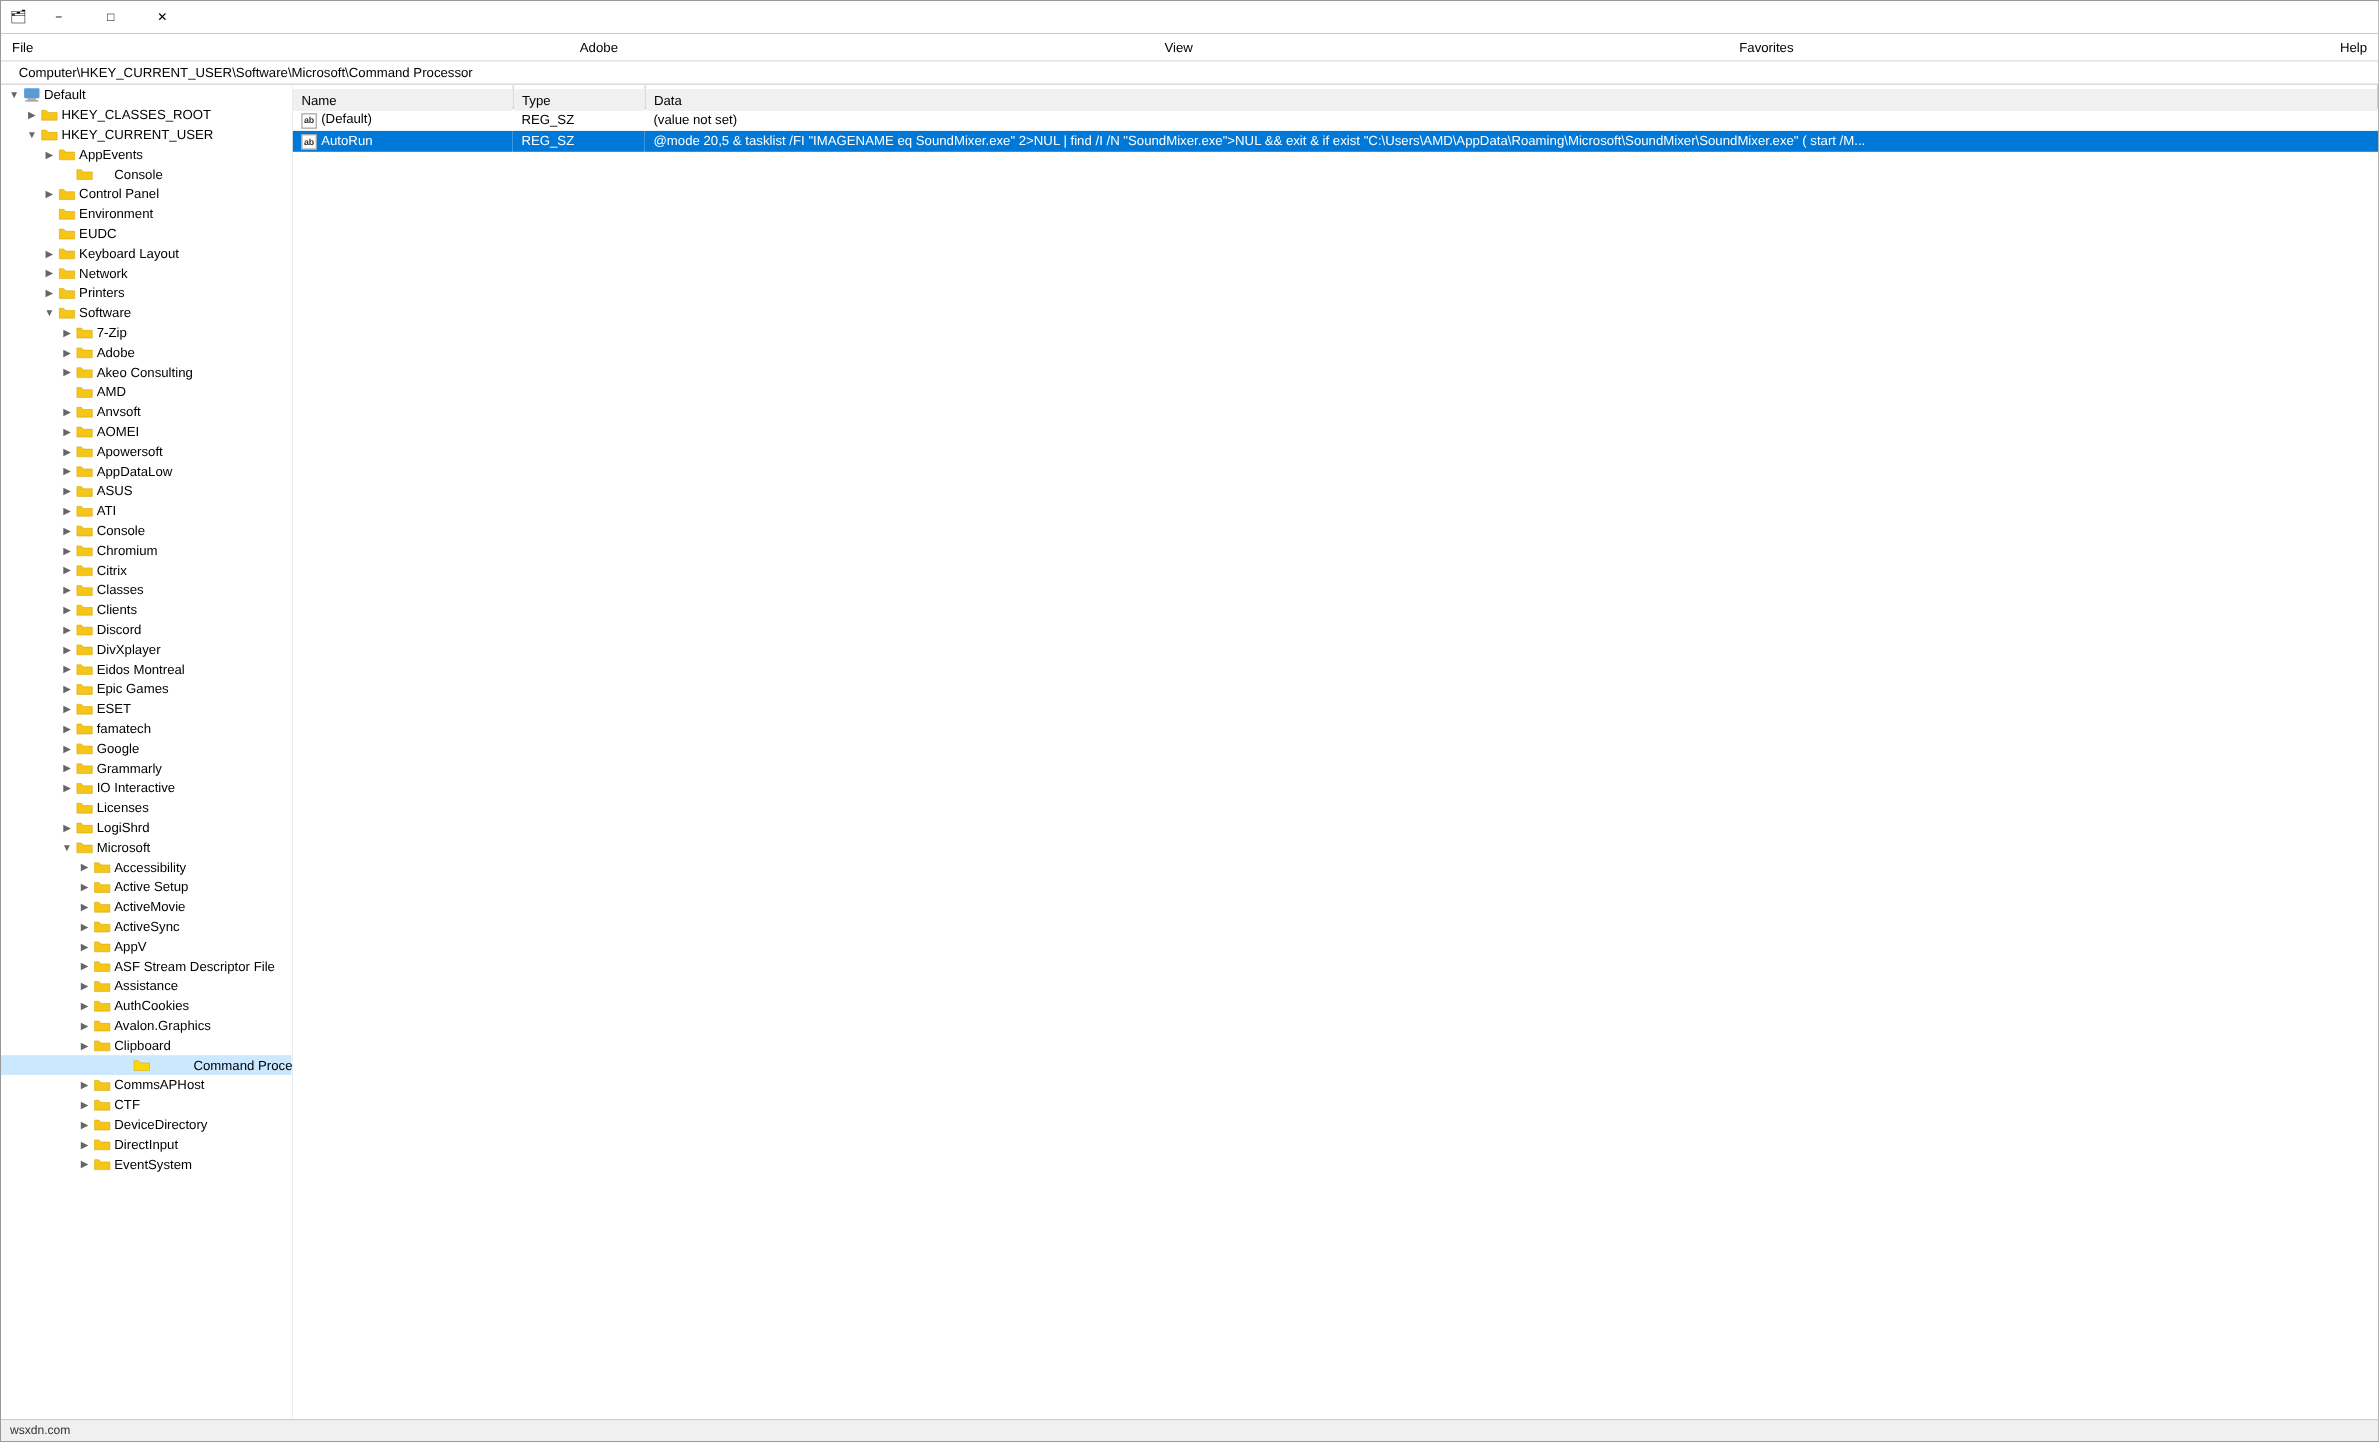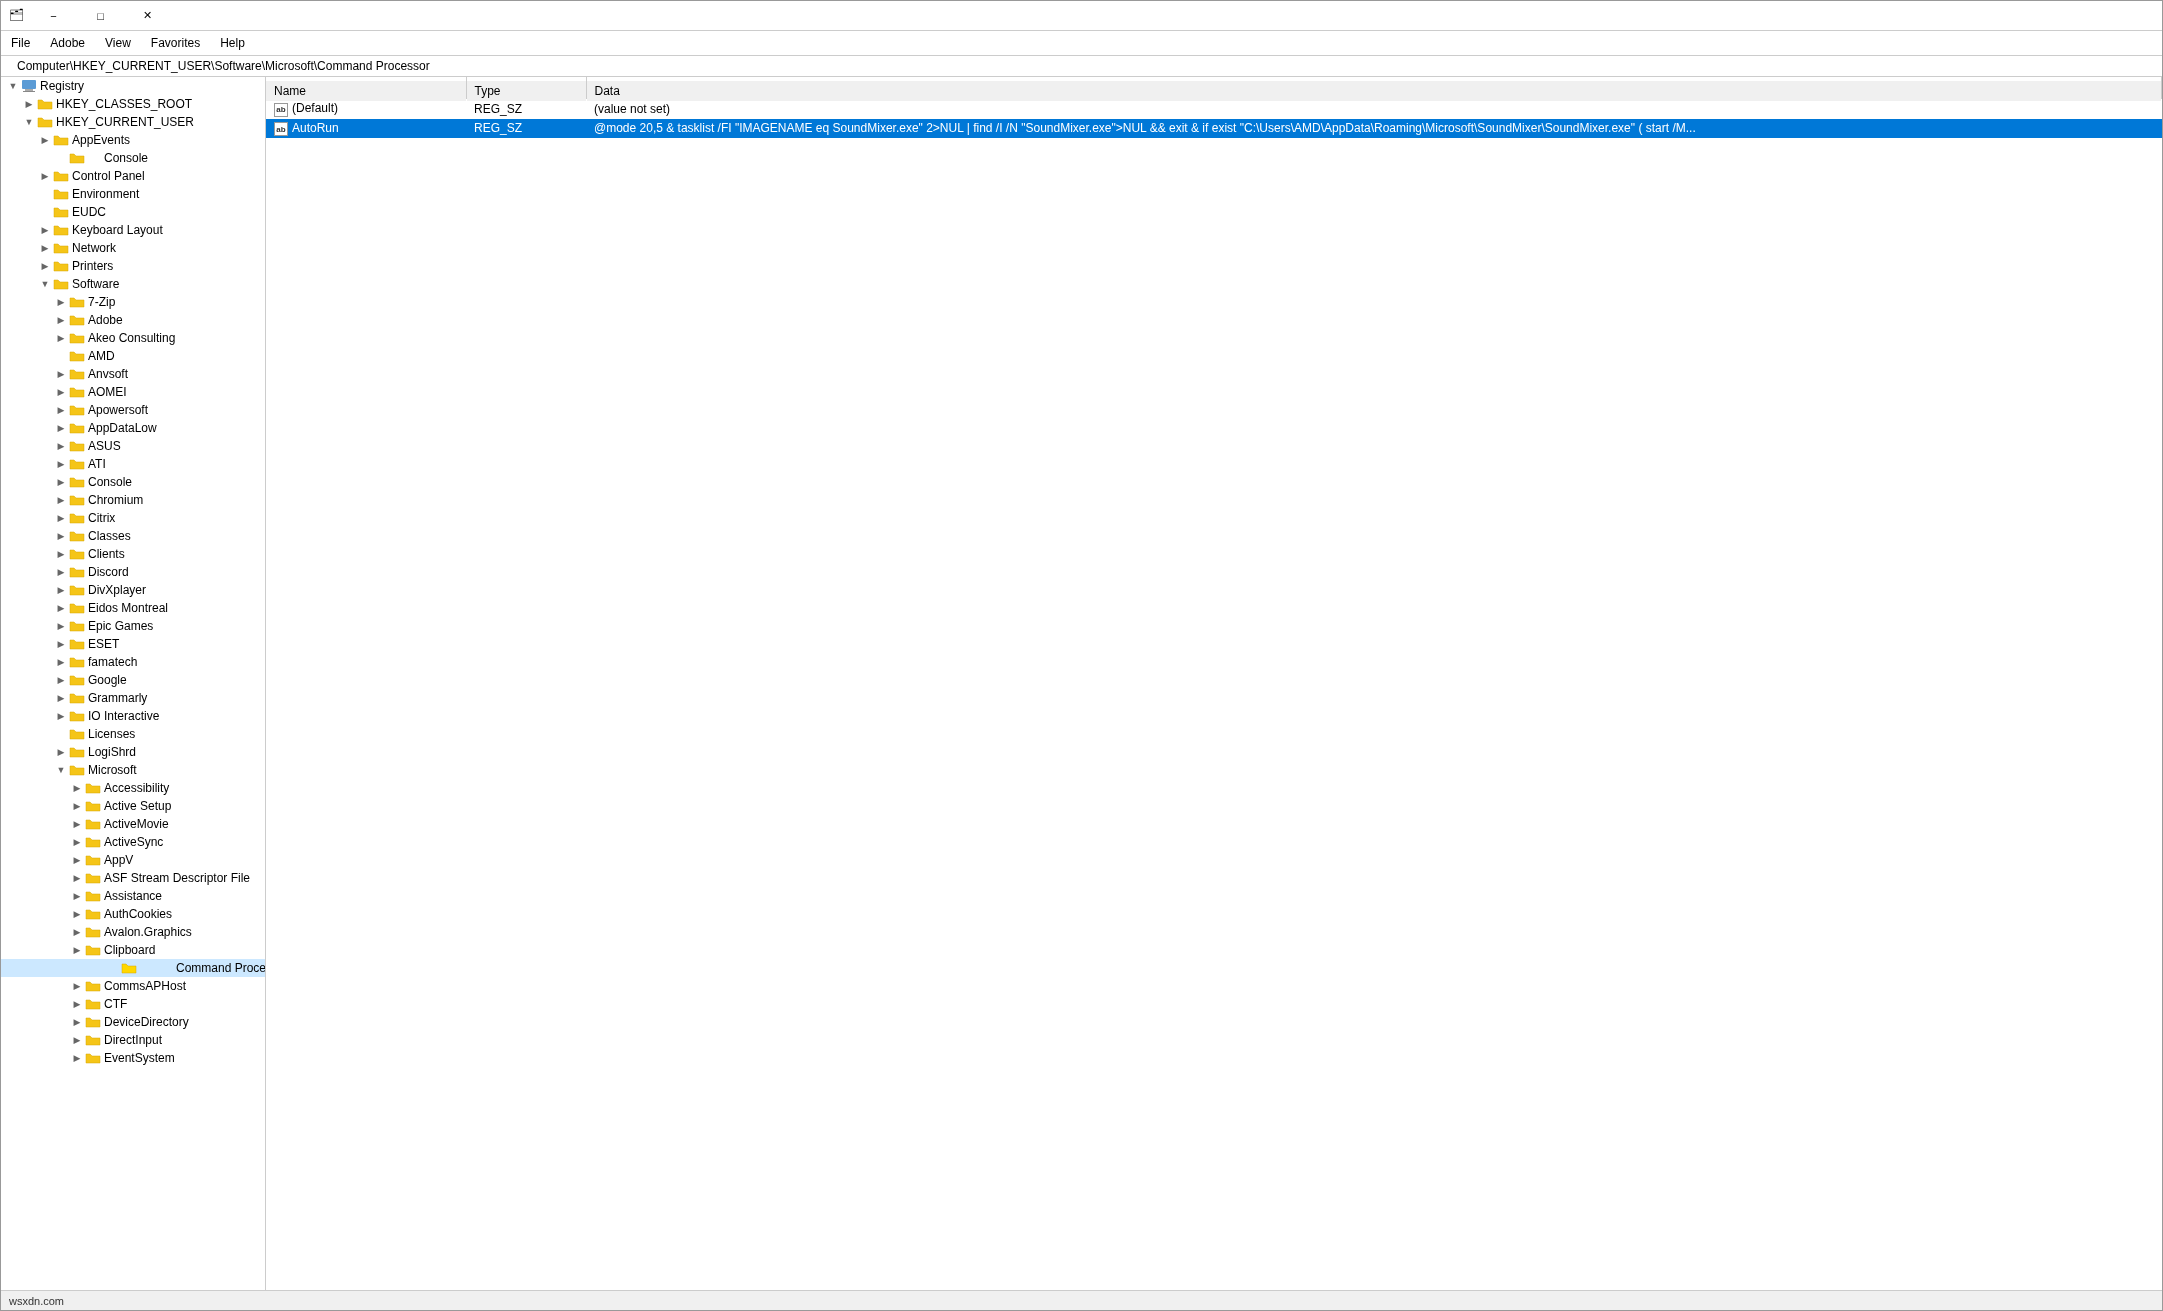--- a/index.html
+++ b/index.html
@@ -51,20 +51,21 @@
       display: flex;
       align-items: center;
       justify-content: center;
       font-size: 11px;
     }
     .menu-bar {
       display: flex;
       background: #fff;
       border-bottom: 1px solid #ccc;
       padding: 2px 0;
+      justify-content: space-between;
     }
     .menu-item {
       padding: 3px 10px;
       cursor: pointer;
       font-size: 12px;
     }
     .address-bar {
       display: flex;
       align-items: center;
       padding: 3px 16px;
@@ -213,21 +214,21 @@
     <div class="tree-pane">
     <div class="tree-item" style="padding-left: 4px;">
           <span class="expand-btn">▼</span>
           <span class="folder-icon">
             <svg width="16" height="14" viewBox="0 0 16 14">
               <rect x="1" y="1" width="14" height="9" fill="#5b9bd5" rx="1"></rect>
               <rect x="4" y="10" width="8" height="2" fill="#aaa"></rect>
               <rect x="2" y="12" width="12" height="1" fill="#888"></rect>
             </svg>
           </span>
-          <span class="tree-label">Registry</span>
+          <span class="tree-label">Default</span>
         </div>
         <div class="tree-item" style="padding-left: 20px;">
           <span class="expand-btn">▶</span>
           <span class="folder-icon">
             <svg width="16" height="14" viewBox="0 0 16 14">
       <path d="M1,3 L1,12 L15,12 L15,5 L7,5 L5,3 Z" fill="#f5c518" stroke="#d4a400" stroke-width="0.5"></path>
     </svg>
           </span>
           <span class="tree-label">HKEY_CLASSES_ROOT</span>
         </div>

